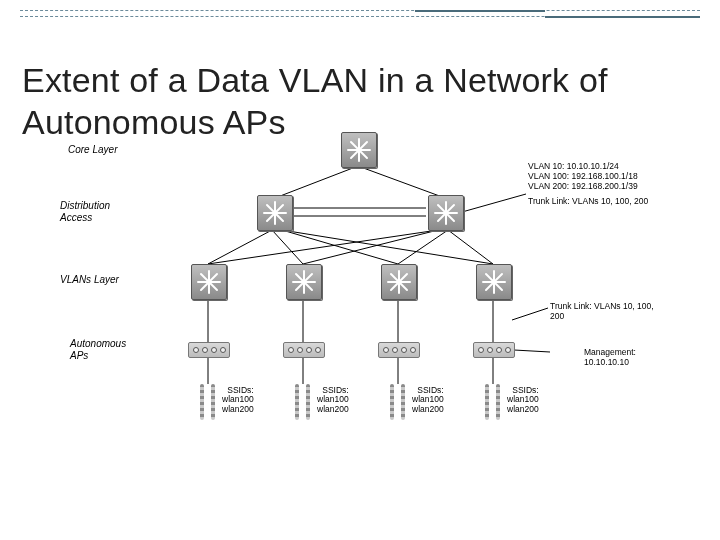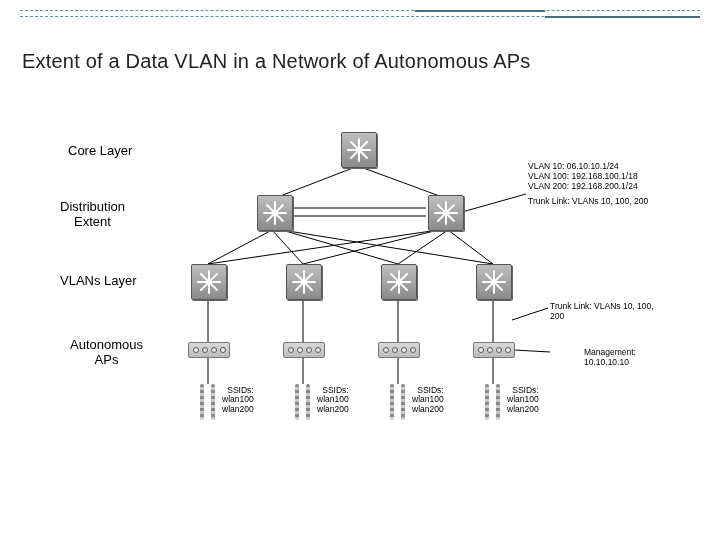--- a/index.html
+++ b/index.html
@@ -28,39 +28,40 @@
   .solid-seg {
     position: absolute;
     height: 0;
     border-top: 2px solid #4a6b7a;
   }
   .title {
     position: absolute;
     top: 36px;
     left: 22px;
     right: 20px;
-    font-size: 20px;
+    font-size: 34px;
     line-height: 1.25;
     color: #222;
     font-weight: 400;
     letter-spacing: 0.2px;
   }
   .diagram {
     position: absolute;
     top: 130px;
     left: 60px;
     width: 600px;
     height: 360px;
   }
   .layer-label {
     position: absolute;
-    font-size: 13px;
+    font-size: 10px;
     color: #000;
-    text-align: center;
+    text-align: left;
     line-height: 1.15;
+    font-style: italic;
   }
   .node {
     position: absolute;
     width: 34px;
     height: 34px;
     background: linear-gradient(#bfbfbf, #8a8a8a);
     border: 1px solid #555;
     border-radius: 2px;
     box-shadow: 1px 1px 0 #666;
   }
@@ -154,21 +155,21 @@
     <line x1="338" y1="228" x2="338" y2="254"></line>
     <line x1="433" y1="228" x2="433" y2="254"></line>
 
     <line x1="402" y1="82" x2="466" y2="64"></line>
     <line x1="452" y1="190" x2="488" y2="178"></line>
     <line x1="454" y1="220" x2="490" y2="222"></line>
   </svg>
 
   <div class="layer-label" style="top:14px; left:8px;">Core Layer</div>
   <div class="layer-label" style="top:70px; left:0px; white-space:pre;">Distribution
-Extent</div>
+Access</div>
   <div class="layer-label" style="top:144px; left:0px;">VLANs Layer</div>
   <div class="layer-label" style="top:208px; left:10px; white-space:pre;">Autonomous
 APs</div>
 
   <div class="node" style="left:281px; top:2px;">
     <svg viewBox="0 0 34 34">
         <g stroke="#fff" stroke-width="2" stroke-linecap="round">
       <line x1="17" y1="6" x2="17" y2="28"></line>
           <line x1="6" y1="17" x2="28" y2="17"></line>
       <line x1="9" y1="9" x2="25" y2="25"></line>
@@ -296,22 +297,22 @@
     <div>wlan100</div>
     <div>wlan200</div>
   </div>
   <div class="ssid" style="left:447px; top:256px;">
     <div>SSIDs:</div>
     <div>wlan100</div>
     <div>wlan200</div>
   </div>
 
   <div class="info" style="left:468px; top:32px;">
-    <div>VLAN 10: 06.10.10.1/24</div>
+    <div>VLAN 10: 10.10.10.1/24</div>
     <div>VLAN 100: 192.168.100.1/18</div>
-    <div>VLAN 200: 192.168.200.1/24</div>
+    <div>VLAN 200: 192.168.200.1/39</div>
     <div style="height:6px;"></div>
     <div>Trunk Link: VLANs 10, 100, 200</div>
   </div>
   <div class="info" style="left:490px; top:172px;">Trunk Link: VLANs 10, 100, 200</div>
   <div class="info" style="left:492px; top:218px;margin-left:32px;">Management: 10.10.10.10</div>
 
 </div>
 
 </body></html>

